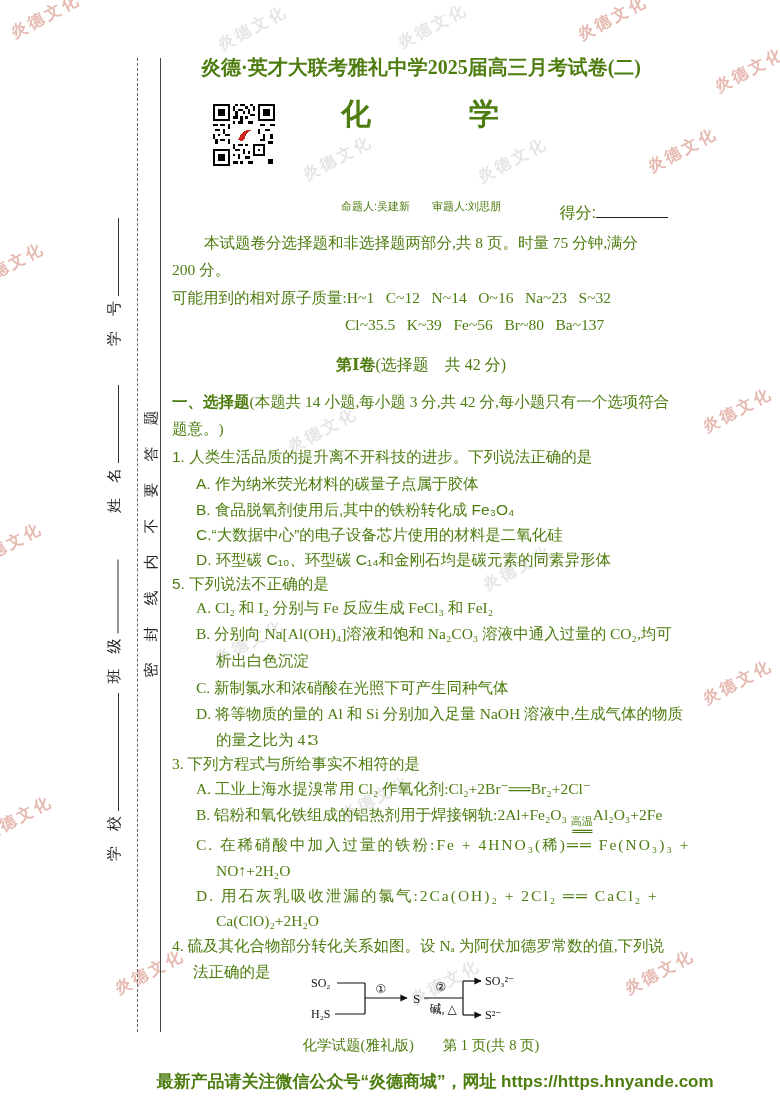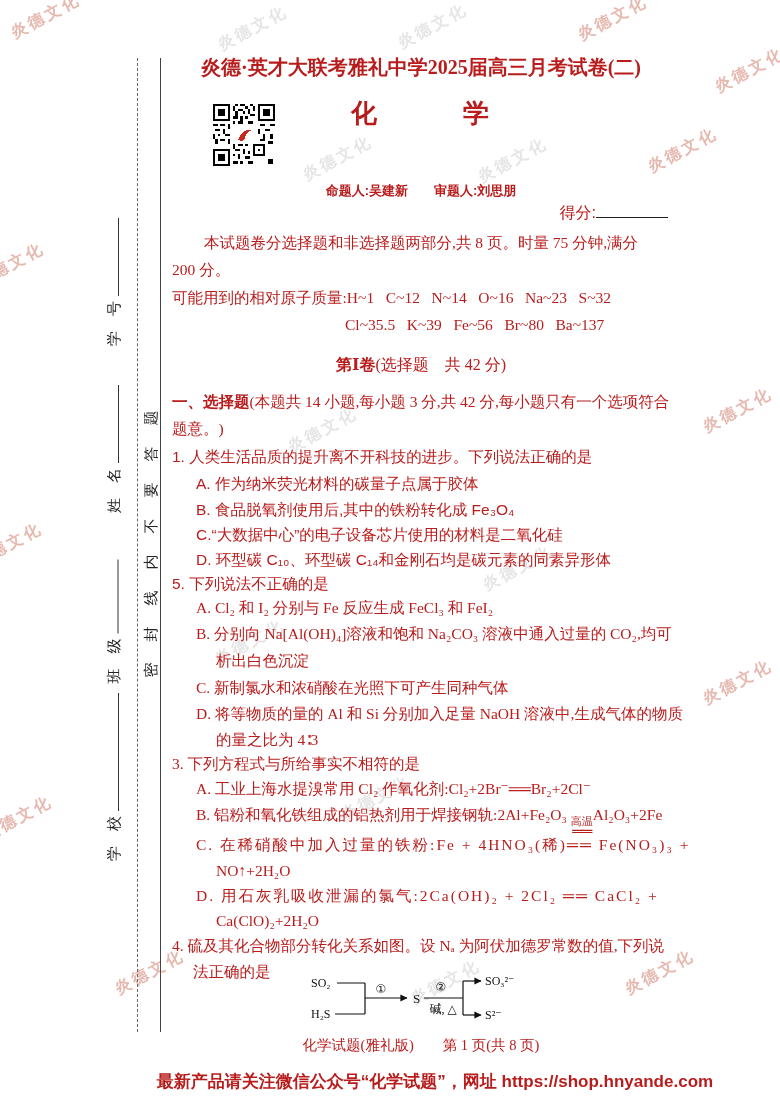--- a/index.html
+++ b/index.html
@@ -11,28 +11,28 @@
       font-size:16px;letter-spacing:3px;transform:rotate(-28deg);white-space:nowrap;
       pointer-events:none;font-weight:bold;}
   .wm.pink{color:rgba(205,115,98,0.50);}
   .wm.gray{color:rgba(190,190,190,0.40);}
   .vline{position:absolute;top:58px;height:974px;width:0;}
   .vline.dashed{left:137px;border-left:1px dashed #666;}
   .vline.solid{left:160px;border-left:1.5px solid #444;}
   .rot{position:absolute;transform:rotate(-90deg);white-space:nowrap;font-size:15px;color:#222;}
   .rot .blank{display:inline-block;border-bottom:1px solid #333;height:13px;vertical-align:baseline;margin-left:5px;}
   .seal{letter-spacing:21px;font-size:15px;}
-  .ln{position:absolute;white-space:pre;font-size:15.5px;line-height:23px;color:#b91c1c;}
+  .ln{position:absolute;white-space:pre;font-size:15.5px;line-height:23px;color:#4d7c0f;}
   .sans{font-family:"Liberation Sans","DejaVu Sans",sans-serif;}
   .b{font-weight:bold;}
   .ctr{text-align:center;}
   .sp2{letter-spacing:2px;}
   .title{font-size:20px;font-weight:bold;width:498px;}
-  .subject{font-size:26px;font-weight:bold;width:498px;letter-spacing:2px;}
-  .setters{font-size:13px;font-weight:bold;width:498px;}
+  .subject{font-size:30px;font-weight:bold;width:498px;letter-spacing:2px;}
+  .setters{font-size:11px;font-weight:normal;width:498px;margin-top:16px;}
   .score{width:496px;text-align:right;font-size:16px;font-weight:normal;}
   .score .blank{display:inline-block;width:72px;border-bottom:1.5px solid #222;height:14px;}
   .stack{display:inline-flex;flex-direction:column;align-items:center;vertical-align:-5px;}
   .stack .cond{font-size:11px;line-height:12px;}
   .stack .dline{font-size:15px;line-height:9px;letter-spacing:-1px;}
   .footer{width:498px;font-size:14.5px;}
   .promo{width:560px;font-size:17px;font-weight:bold;}
   svg text{font-family:"Liberation Serif","DejaVu Serif",serif;}
 </style>
 </head>
@@ -199,13 +199,13 @@
   <text x="138" y="21" font-size="12" fill="#111" text-anchor="middle">②</text>
   <text x="140" y="43" font-size="12" fill="#111" text-anchor="middle">碱, △</text>
   <path d="M160 11 V45" stroke="#111" stroke-width="1.2" fill="none"></path>
   <line x1="160" y1="11" x2="178" y2="11" stroke="#111" stroke-width="1.2" marker-end="url(#arr)"></line>
   <line x1="160" y1="45" x2="178" y2="45" stroke="#111" stroke-width="1.2" marker-end="url(#arr)"></line>
   <text x="182" y="15" font-size="12" fill="#111">SO₃²⁻</text>
   <text x="182" y="49" font-size="12" fill="#111">S²⁻</text>
 </svg>
 
 <div class="ln footer ctr" style="left:172px;top:1034px">化学试题(雅礼版)　　第 1 页(共 8 页)</div>
-<div class="ln promo ctr sans" style="left:155px;top:1070px">最新产品请关注微信公众号“化学试题”，网址 https://shop.hnyande.com</div>
+<div class="ln promo ctr sans" style="left:155px;top:1070px">最新产品请关注微信公众号“炎德商城”，网址 https://https.hnyande.com</div>
 
 </body></html>

